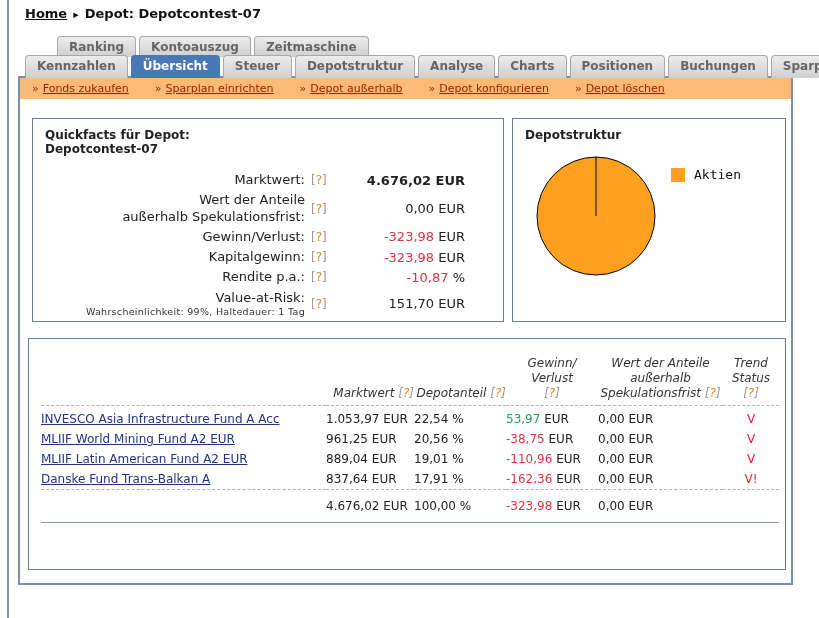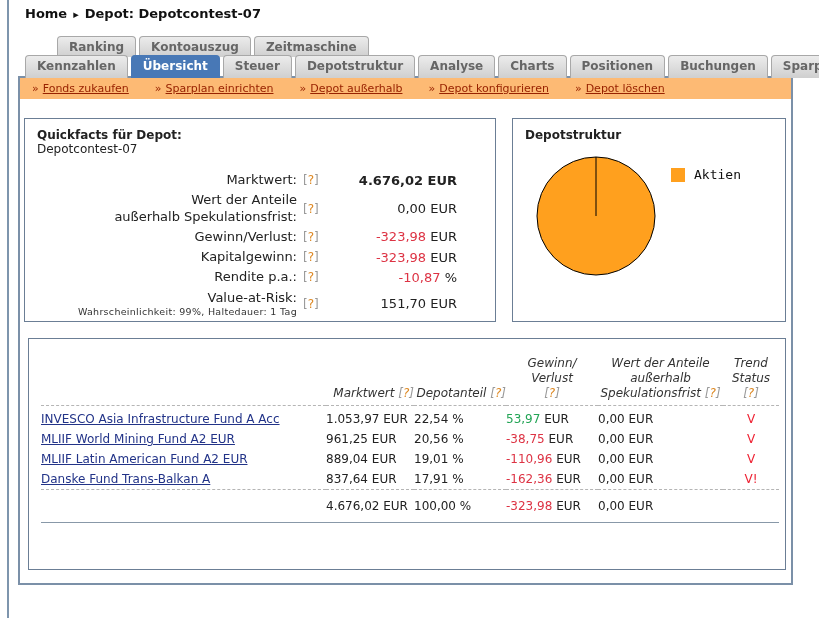--- a/index.html
+++ b/index.html
@@ -3,21 +3,21 @@
 <meta charset="utf-8">
 <style>
   * { margin: 0; padding: 0; box-sizing: border-box; }
   html, body { width: 819px; height: 618px; background: #fff; overflow: hidden; }
   body { font-family: "DejaVu Sans", sans-serif; font-size: 12px; color: #222; position: relative; }
 
   .left-rule { position: absolute; left: 7px; top: 0; width: 2px; height: 618px; background: #7e95ad; }
 
   
   .breadcrumb { position: absolute; left: 25px; top: 6px; font-size: 13px; font-weight: bold; color: #111; }
-  .breadcrumb a { color: #111; cursor: pointer; }
+  .breadcrumb a { color: #111; text-decoration: underline; cursor: pointer; }
   .breadcrumb .sep { margin: 0 6px; font-size: 11px; }
 
   
   .tabrow { position: absolute; display: flex; gap: 3px; align-items: flex-start; }
   .tabrow1 { left: 57px; top: 36px; height: 21px; }
   .tabrow2 { left: 25px; top: 55px; height: 23px; z-index: 5; }
   .tab {
     background: linear-gradient(#ececec, #cfcfcf);
     border: 1px solid #a8a8a8; border-bottom: none;
     border-radius: 4px 4px 0 0;
@@ -38,26 +38,26 @@
   .actionbar {
     height: 21px; background: #fdba74; display: flex; align-items: center;
     padding-left: 12px; gap: 26px; white-space: nowrap;
   }
   .actionbar .action { font-size: 11px; color: #982200; cursor: pointer; }
   .actionbar .action .bullet { text-decoration: none; margin-right: 4px; }
   .actionbar .action .lbl { text-decoration: underline; }
 
   
   .panel { position: absolute; border: 1px solid #6b7e95; background: #fff; }
-  .panel-quickfacts { left: 4px;  top: 40px;  width: 472px; height: 204px; padding: 9px 12px; }
+  .panel-quickfacts { left: 12px;  top: 40px;  width: 472px; height: 204px; padding: 9px 12px; }
   .panel-depotstruktur { left: 492px; top: 40px; width: 274px; height: 204px; padding: 9px 12px; }
   .panel-positionen { left: 8px; top: 260px; width: 758px; height: 232px; padding: 9px 12px; }
 
   .panel-title { font-weight: bold; font-size: 12px; color: #222; }
-  .panel-sub { font-size: 12px; color: #222; }
+  .panel-sub { font-size: 12px; color: #222; font-weight: bold; }
 
   
   .qf-rows { margin-top: 14px; }
   .qf-row { display: grid; grid-template-columns: 1fr 34px 120px; align-items: center; padding: 2px 26px 2px 0; }
   .qf-label { text-align: right; font-size: 13px; color: #222; padding-right: 6px; line-height: 1.25; }
   .qf-label .small { display: block; font-size: 9.5px; letter-spacing: 0.3px; color: #333; }
   .qf-value { text-align: right; font-size: 13px; white-space: nowrap; }
   .qf-value.bold { font-weight: bold; }
 
   .help { font-size: 12px; color: #999; white-space: nowrap; cursor: pointer; }

